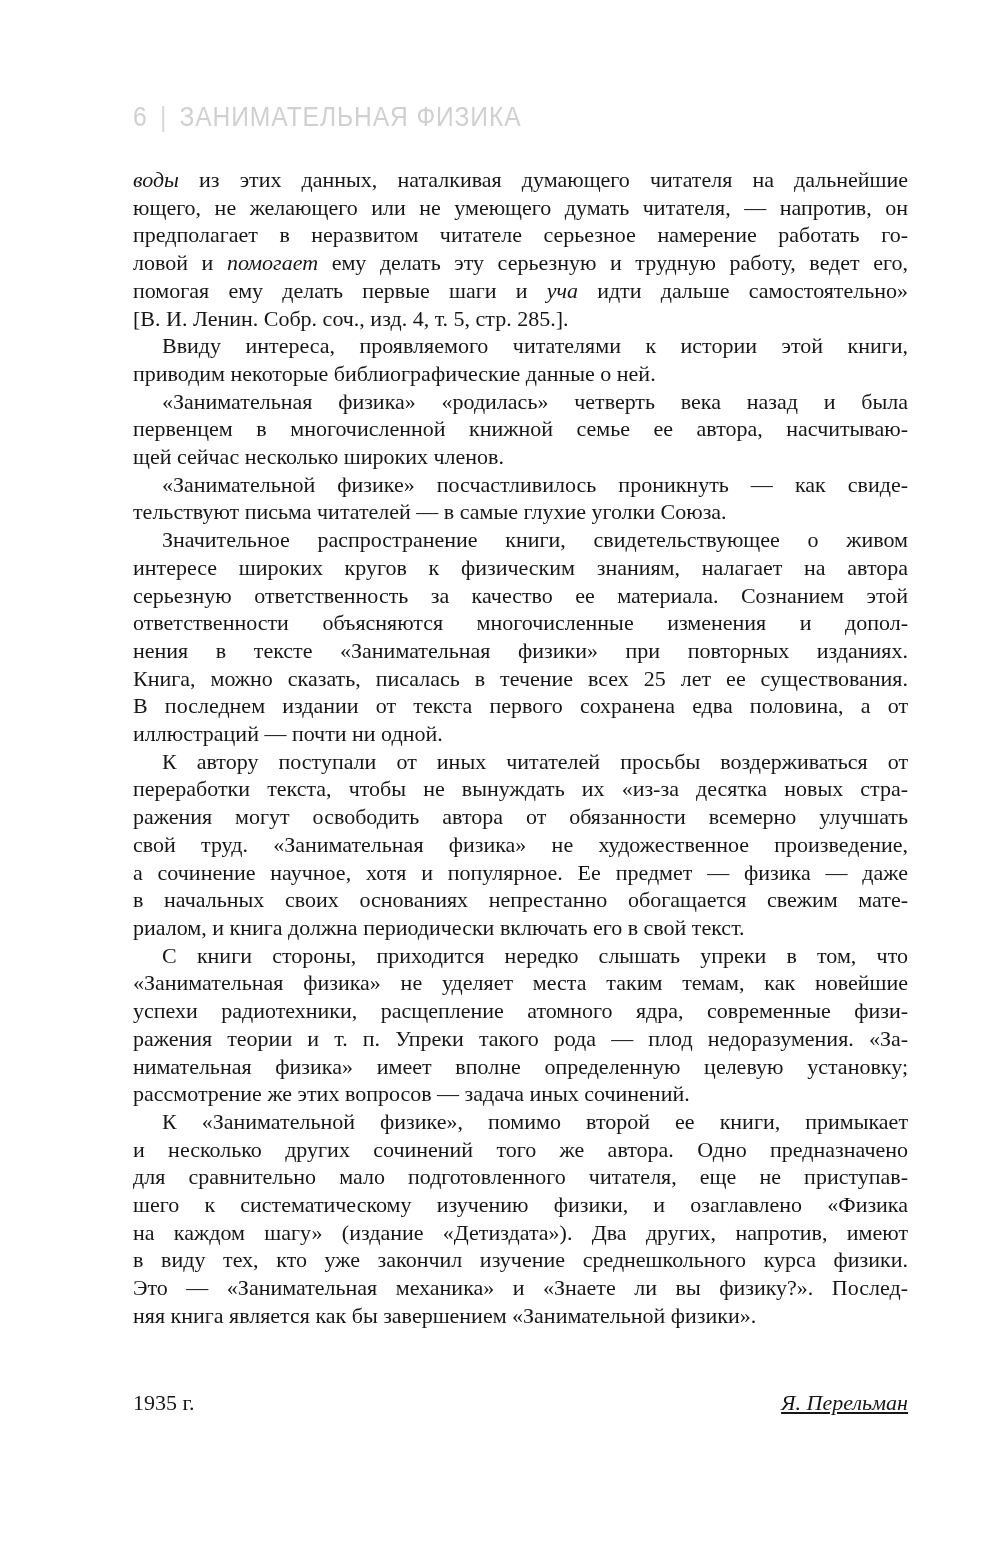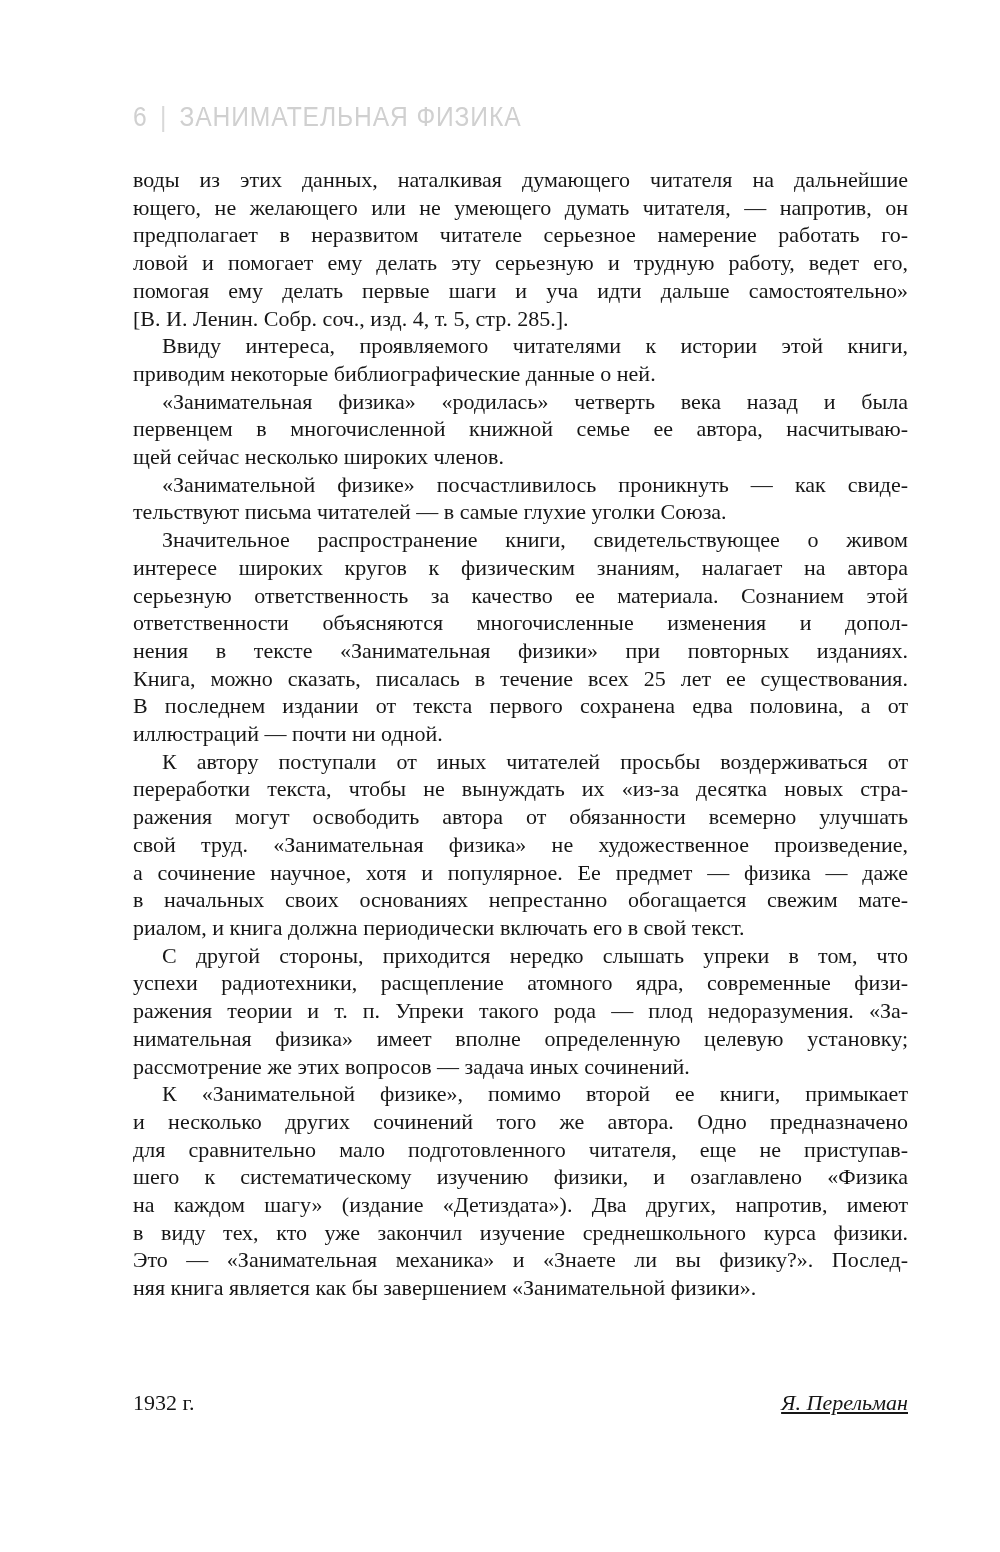--- a/index.html
+++ b/index.html
@@ -56,21 +56,21 @@
     text-align: justify;
     text-align-last: justify;
     white-space: normal;
   }
   .line.last {
     text-align-last: left;
   }
   .line.indent {
     text-indent: 29px;
   }
-  .italic { }
+  .italic { font-style: italic; }
   
   .page-footer {
     position: absolute;
     left: 133px;
     top: 1390px;
     width: 775px;
     display: flex;
     justify-content: space-between;
     align-items: baseline;
     font-size: 22px;
@@ -123,36 +123,37 @@
       <div class="paragraph">
         <div class="line indent">К автору поступали от иных читателей просьбы воздерживаться от</div>
         <div class="line">переработки текста, чтобы не вынуждать их «из-за десятка новых стра-</div>
         <div class="line">ражения могут освободить автора от обязанности всемерно улучшать</div>
         <div class="line">свой труд. «Занимательная физика» не художественное произведение,</div>
         <div class="line">а сочинение научное, хотя и популярное. Ее предмет — физика — даже</div>
         <div class="line">в начальных своих основаниях непрестанно обогащается свежим мате-</div>
         <div class="line last">риалом, и книга должна периодически включать его в свой текст.</div>
       </div>
       <div class="paragraph">
-        <div class="line indent">С другой стороны, приходится нередко слышать упреки в том, что</div>
+        <div class="line indent">С книги стороны, приходится нередко слышать упреки в том, что</div>
+        <div class="line">«Занимательная физика» не уделяет места таким темам, как новейшие</div>
         <div class="line">успехи радиотехники, расщепление атомного ядра, современные физи-</div>
         <div class="line">ражения теории и т. п. Упреки такого рода — плод недоразумения. «За-</div>
         <div class="line">нимательная физика» имеет вполне определенную целевую установку;</div>
         <div class="line last">рассмотрение же этих вопросов — задача иных сочинений.</div>
       </div>
       <div class="paragraph">
         <div class="line indent">К «Занимательной физике», помимо второй ее книги, примыкает</div>
         <div class="line">и несколько других сочинений того же автора. Одно предназначено</div>
         <div class="line">для сравнительно мало подготовленного читателя, еще не приступав-</div>
         <div class="line">шего к систематическому изучению физики, и озаглавлено «Физика</div>
         <div class="line">на каждом шагу» (издание «Детиздата»). Два других, напротив, имеют</div>
         <div class="line">в виду тех, кто уже закончил изучение среднешкольного курса физики.</div>
         <div class="line">Это — «Занимательная механика» и «Знаете ли вы физику?». Послед-</div>
         <div class="line last">няя книга является как бы завершением «Занимательной физики».</div>
       </div>
     </div>
 
   <div class="page-footer">
-    <span>1932 г.</span>
+    <span>1935 г.</span>
     <span class="author">Я. Перельман</span>
   </div>
 
 </div>
 
 </body></html>

